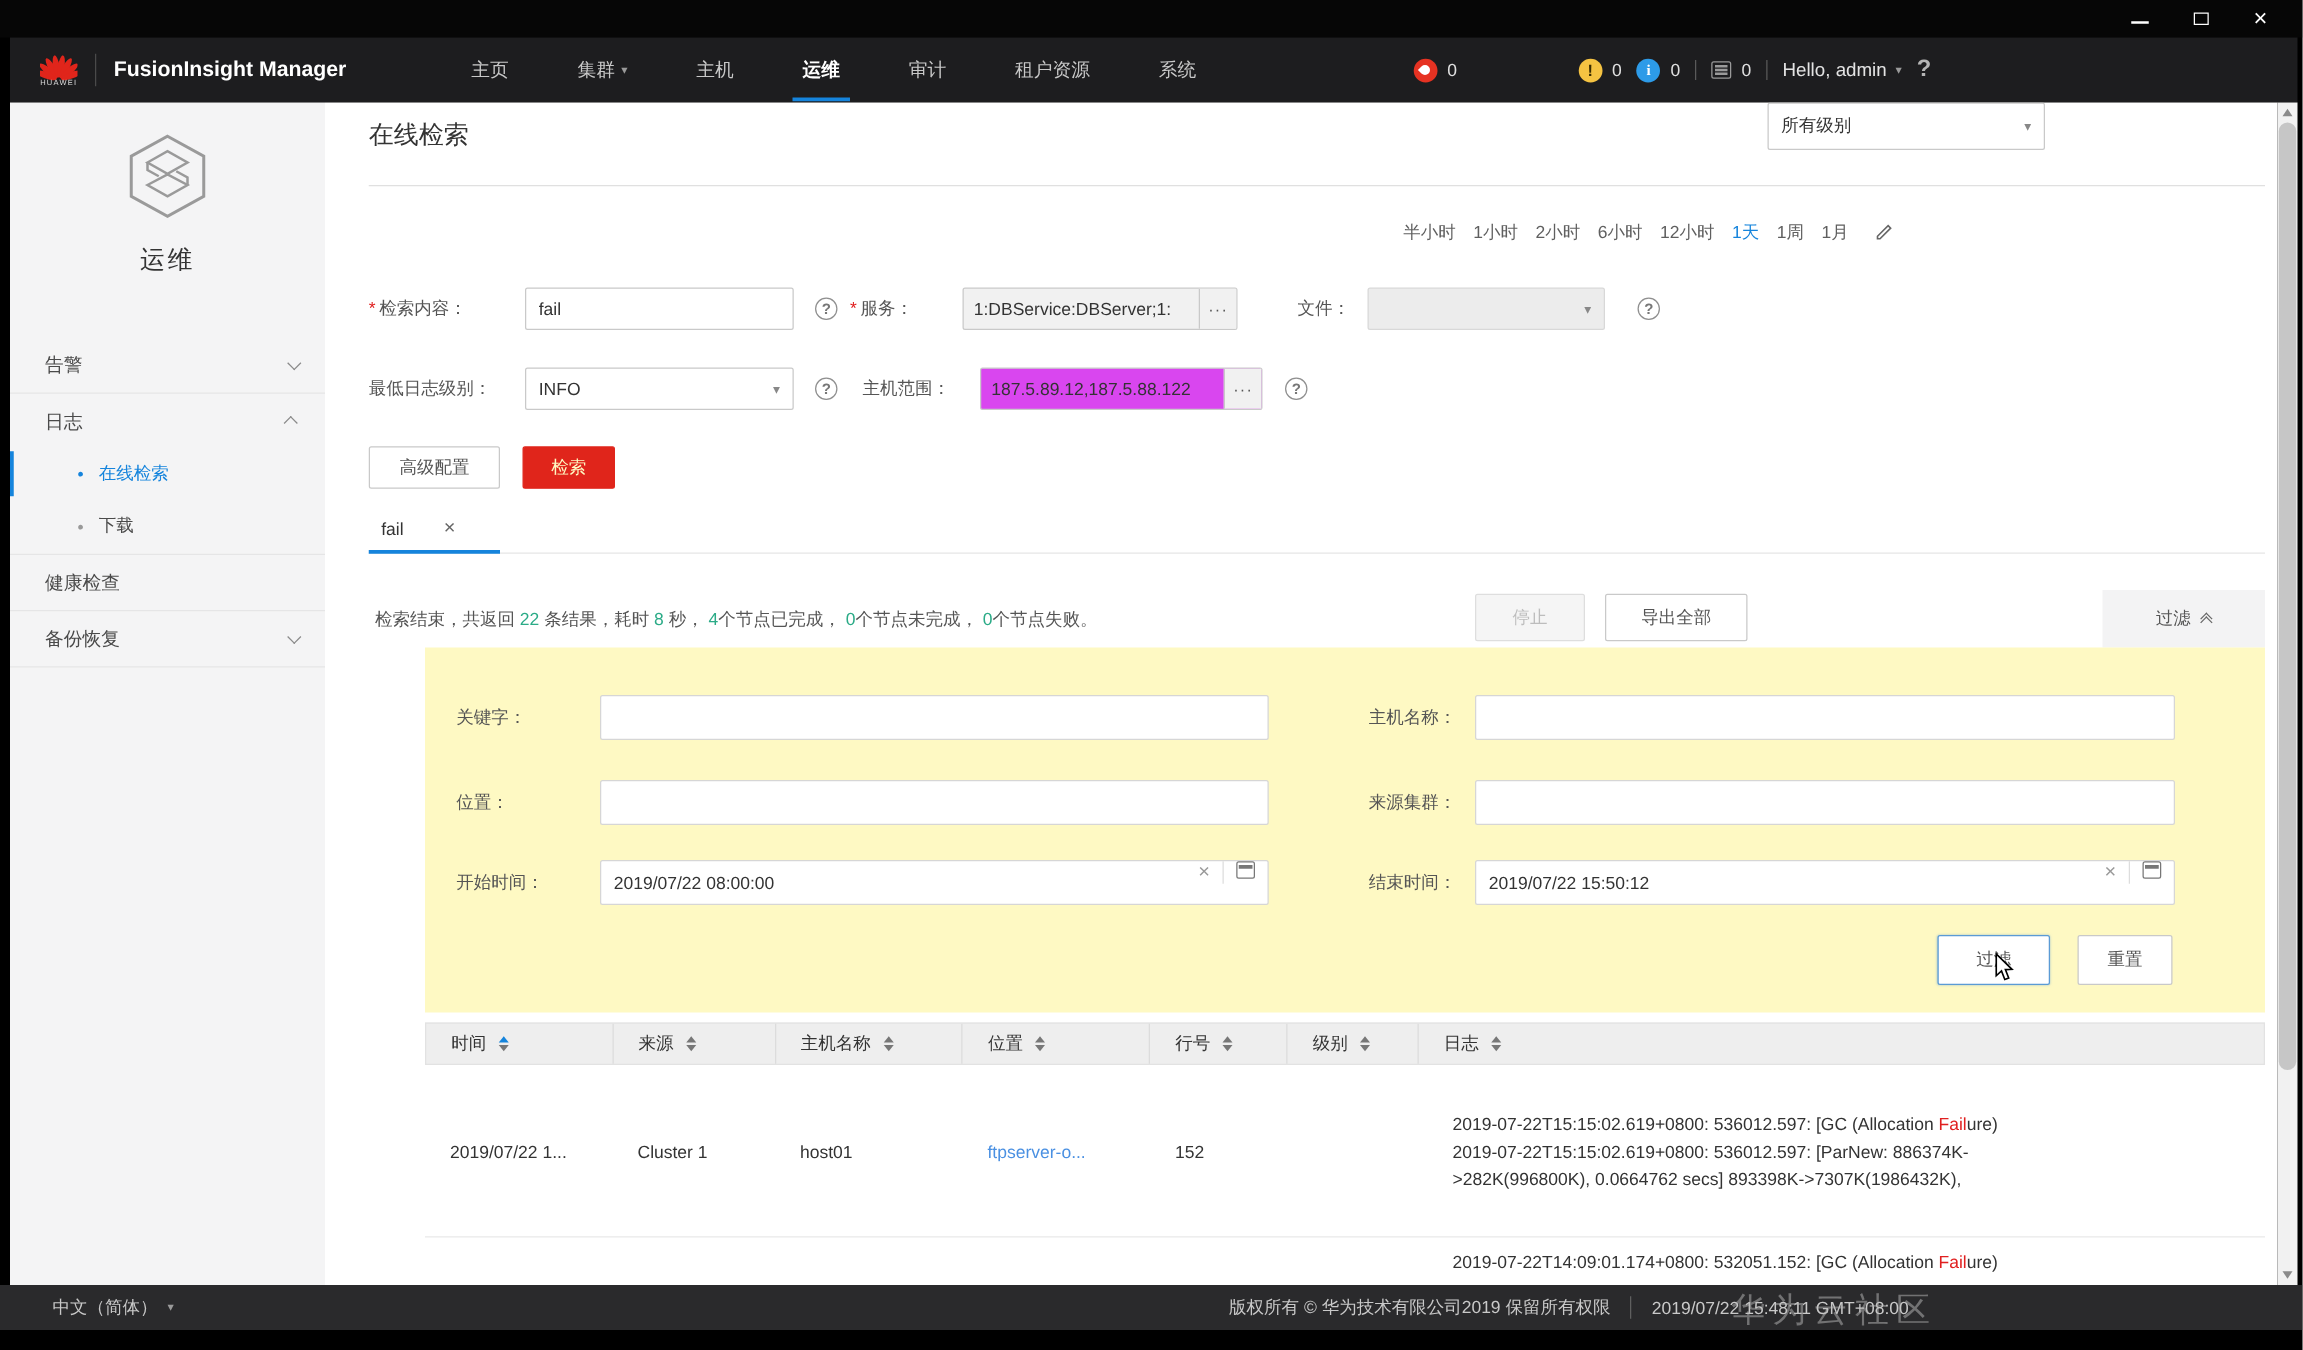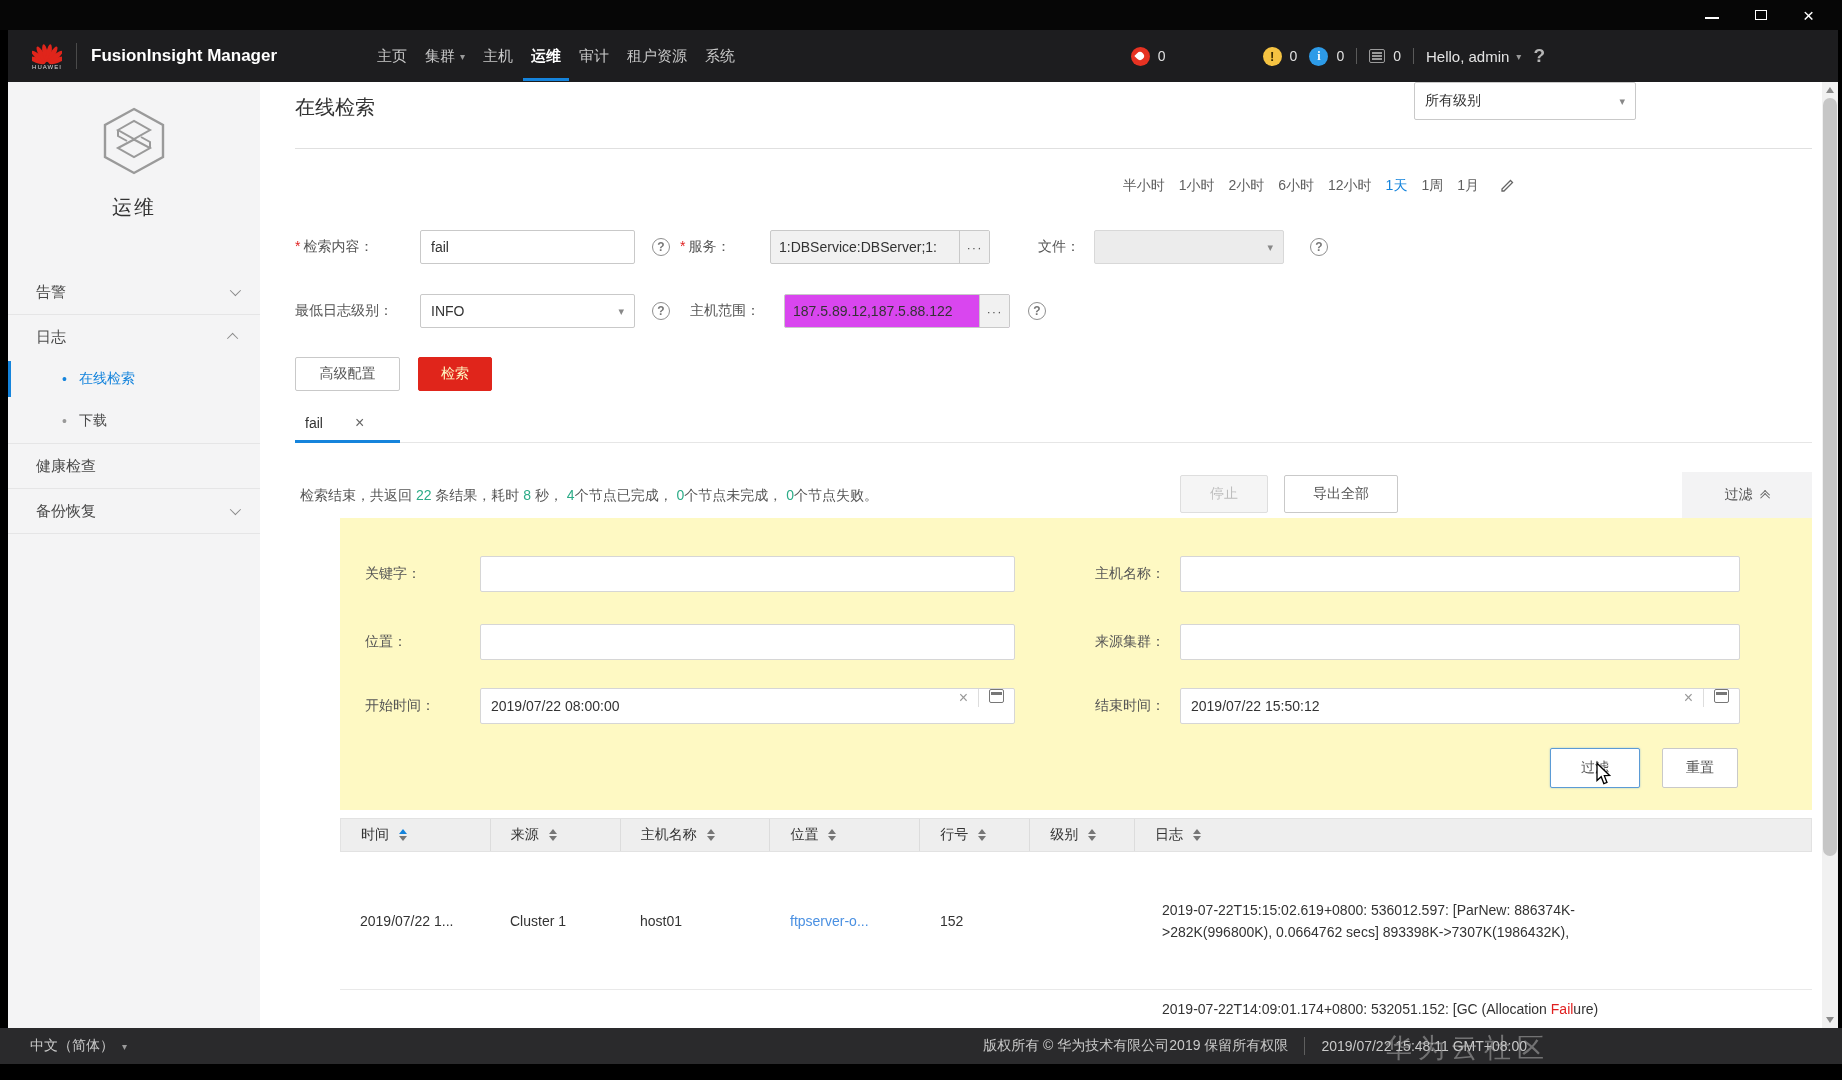--- a/index.html
+++ b/index.html
@@ -17,21 +17,21 @@
   .win-min{width:14px;height:2px;background:#fff;margin-top:6px}
   .win-max{width:12px;height:10px;border:1.6px solid #fff}
   .win-close{color:#fff;font-size:19px;line-height:19px}
 
   
   .topnav{position:absolute;left:8px;top:30px;width:1830px;height:52px;background:#1d1d1f;display:flex;align-items:center}
   .logo{margin-left:24px;display:flex;flex-direction:column;align-items:center}
   .logo-sub{color:#ddd;font-size:6px;letter-spacing:1px;margin-top:-2px}
   .tn-div{width:1px;height:26px;background:#4a4a4a;margin:0 14px}
   .brand{color:#fff;font-size:17px;font-weight:bold;white-space:nowrap}
-  .nav-items{display:flex;margin-left:100px;gap:18px;align-items:center}
+  .nav-items{display:flex;margin-left:100px;gap:55px;align-items:center}
   .nav-item{position:relative;color:#c8c8c8;font-size:15px;white-space:nowrap;display:flex;align-items:center;gap:5px;cursor:pointer}
   .nav-item .caret{font-size:10px;color:#9a9a9a}
   .nav-item.active{color:#fff;font-weight:bold}
   .nav-underline{position:absolute;left:-8px;right:-8px;bottom:-15px;height:3px;background:var(--accent-blue)}
   .tn-right{display:flex;align-items:center;margin-left:auto;margin-right:293px;gap:12px}
   .alarm-group{display:flex;align-items:center;gap:8px;cursor:pointer}
   .badge{width:19px;height:19px;border-radius:50%;display:flex;align-items:center;justify-content:center;flex:none}
   .badge.red{background:var(--alarm-red)}
   .badge.yellow{background:var(--alarm-yellow)}
   .badge.blue{background:var(--alarm-blue)}
@@ -145,21 +145,21 @@
   .scrollbar{position:absolute;left:1822px;top:82px;width:16px;height:946px;background:#f1f1f1}
   .sb-thumb{position:absolute;left:1px;top:16px;width:14px;height:758px;background:#c6c6c6;border-radius:7px;cursor:pointer}
   .sb-arrow{position:absolute;left:0;width:16px;height:16px;display:flex;align-items:center;justify-content:center;cursor:pointer}
   .sb-arrow.top{top:0}
   .sb-arrow.bottom{bottom:0}
   .sb-tri-up{width:0;height:0;border-left:4px solid transparent;border-right:4px solid transparent;border-bottom:6px solid #8a8a8a}
   .sb-tri-dn{width:0;height:0;border-left:4px solid transparent;border-right:4px solid transparent;border-top:6px solid #8a8a8a}
 
   
   .footer{position:absolute;left:0;top:1028px;width:1842px;height:36px;background:#2a2a2c;display:flex;align-items:center;color:#c9c9c9;font-size:14px}
-  .lang{margin-left:30px;display:flex;align-items:center;gap:8px;cursor:pointer;white-space:nowrap}
+  .lang{margin-left:42px;display:flex;align-items:center;gap:8px;cursor:pointer;white-space:nowrap}
   .lang .caret{font-size:10px;color:#9a9a9a}
   .foot-right{margin-left:auto;margin-right:315px;display:flex;align-items:center;white-space:nowrap}
   .foot-div{width:1px;height:18px;background:#5f5f5f;margin:0 16px}
   .watermark{position:absolute;left:1385px;top:1030px;font-size:27px;color:rgba(185,185,185,.5);letter-spacing:6px;z-index:5;pointer-events:none}
 
   .cursor{position:absolute;left:1593px;top:762px;z-index:9;pointer-events:none}
 </style>
 </head>
 <body>
 
@@ -464,20 +464,21 @@
       </div>
 
       <div class="trow">
         <div class="td c0">2019/07/22 1...</div>
         <div class="td c1">Cluster 1</div>
         <div class="td c2">host01</div>
         <div class="td c3 link">ftpserver-o...</div>
         <div class="td c4">152</div>
         <div class="td c5"></div>
         <div class="td c6 log">
+          <div><span>2019-07-22T15:15:02.619+0800: 536012.597: [GC (Allocation </span><span class="hl">Fail</span><span>ure)</span></div>
           <div>2019-07-22T15:15:02.619+0800: 536012.597: [ParNew: 886374K-</div>
           <div>&gt;282K(996800K), 0.0664762 secs] 893398K-&gt;7307K(1986432K),</div>
         </div>
       </div>
 
       <div class="trow partial">
         <div class="td c0"></div>
         <div class="td c1"></div>
         <div class="td c2"></div>
         <div class="td c3"></div>

